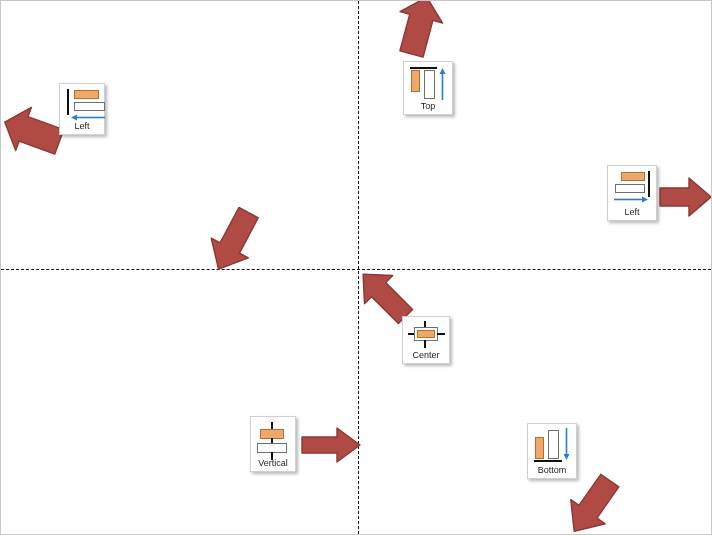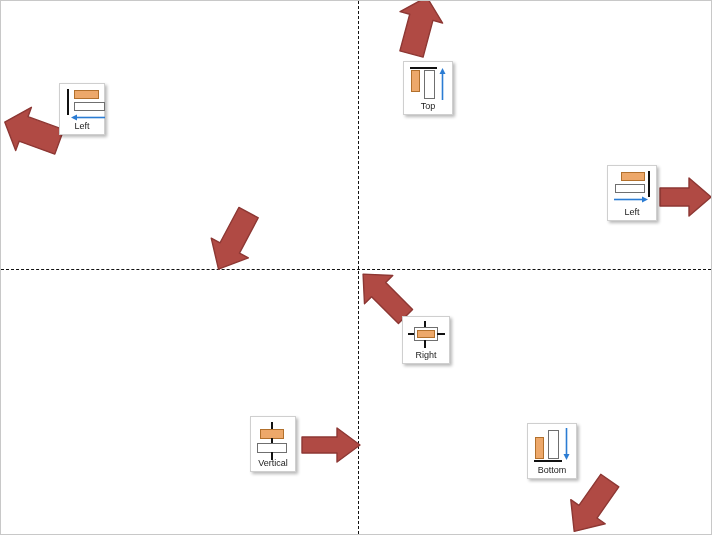--- a/index.html
+++ b/index.html
@@ -140,21 +140,21 @@
 
   <div class="tile" id="tile-center" style="left: 401px; top: 315px; width: 48px; height: 48px;">
     <div class="glyph">
       <div class="rule-k" style="left:16px; top:0px;  width:1.6px; height:8px;"></div>
       <div class="rule-k" style="left:0px;  top:12px; width:8px;   height:1.6px;"></div>
       <div class="bar-w" style="left:6px;  top:6px;  width:24px; height:14px;"></div>
       <div class="bar-o" style="left:9px;  top:9px;  width:18px; height:8px;"></div>
       <div class="rule-k" style="left:29px; top:12px; width:8px;   height:1.6px;"></div>
       <div class="rule-k" style="left:16px; top:19px; width:1.6px; height:8px;"></div>
     </div>
-    <div class="cap">Right</div>
+    <div class="cap">Center</div>
   </div>
 
   <div class="tile" id="tile-vertical" style="left: 249px; top: 415px; width: 46px; height: 56px;">
     <div class="glyph">
       <div class="rule-k" style="left:15px; top:1px;  width:1.8px; height:8px;"></div>
       <div class="bar-o" style="left:4px;  top:8px;  width:24px; height:10px;"></div>
       <div class="rule-k" style="left:15px; top:17px; width:1.8px; height:6px;"></div>
       <div class="bar-w" style="left:1px;  top:22px; width:30px; height:10px;"></div>
       <div class="rule-k" style="left:15px; top:31px; width:1.8px; height:8px;"></div>
     </div>

